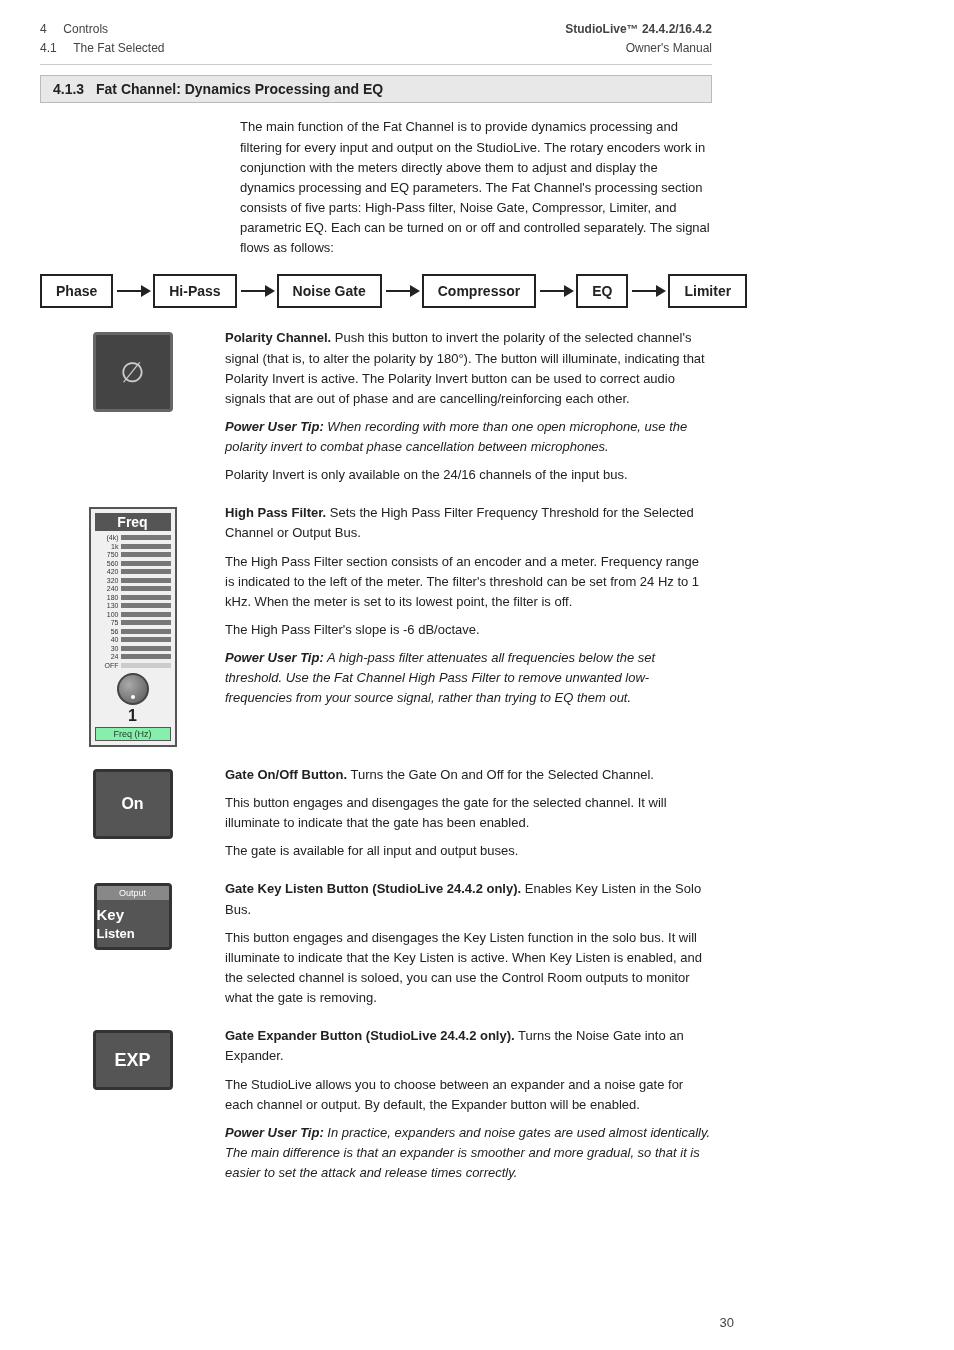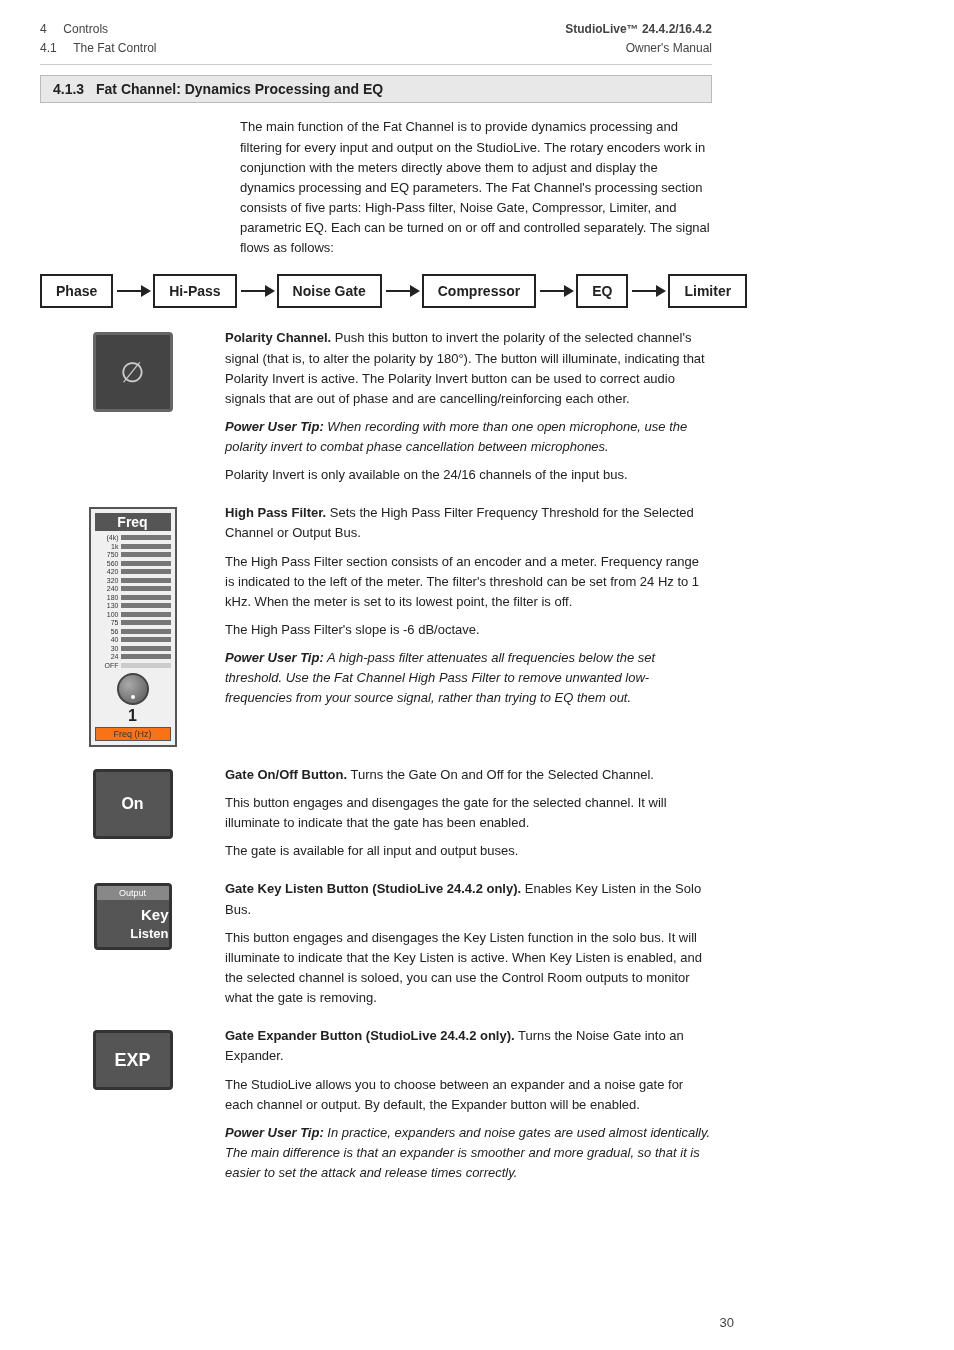--- a/index.html
+++ b/index.html
@@ -224,36 +224,36 @@
       font-weight: bold;
       color: #222;
       text-align: center;
       margin-top: 2px;
     }
     .freq-widget-sublabel {
       font-size: 9px;
       color: #333;
       border: 1.5px solid #555;
       padding: 1px 5px;
-      background: #f97316;
+      background: #86efac;
       text-align: center;
       margin-top: 2px;
     }
   </style>
 </head>
 <body>
 
 <div class="page">
 
   <div class="header">
     <div class="header-left">
       <span>4</span>&nbsp;&nbsp;&nbsp;&nbsp;
       <span>Controls</span><br>
       <span>4.1</span>&nbsp;&nbsp;&nbsp;&nbsp;
-      <span>The Fat Control</span>
+      <span>The Fat Selected</span>
     </div>
     <div class="header-right">
       <span class="bold">StudioLive™ 24.4.2/16.4.2</span><br>
       <span>Owner's Manual</span>
     </div>
   </div>
 
   <div class="section-title-bar">
     <span class="section-number">4.1.3</span>
     <span>Fat Channel: Dynamics Processing and EQ</span>
@@ -438,21 +438,21 @@
         <span class="bold-label">Gate On/Off Button.</span>
         <span>Turns the Gate On and Off for the Selected Channel.</span>
       </p>
       <p>This button engages and disengages the gate for the selected channel. It will illuminate to indicate that the gate has been enabled.</p>
       <p>The gate is available for all input and output buses.</p>
     </div>
   </div>
 
   <div class="content-row">
     <div class="content-image">
-      <div style="display:flex;flex-direction:column;align-items:flex-end;border:3px solid #333;background:#555;border-radius:4px;width:78px;overflow:hidden;">
+      <div style="display:flex;flex-direction:column;align-items:flex-start;border:3px solid #333;background:#555;border-radius:4px;width:78px;overflow:hidden;">
         <div style="background:#888;color:#fff;font-size:9px;width:100%;text-align:center;padding:2px 0;">Output</div>
         <div style="color:#fff;font-size:15px;font-weight:bold;padding:6px 0 2px 0;text-align:center;line-height:1.2;">Key</div>
         <div style="color:#fff;font-size:13px;font-weight:bold;padding:0 0 6px 0;text-align:center;">Listen</div>
       </div>
     </div>
     <div class="content-text">
       <p>
         <span class="bold-label">Gate Key Listen Button (StudioLive 24.4.2 only).</span>
         <span> Enables Key Listen in the Solo Bus.</span>
       </p>

